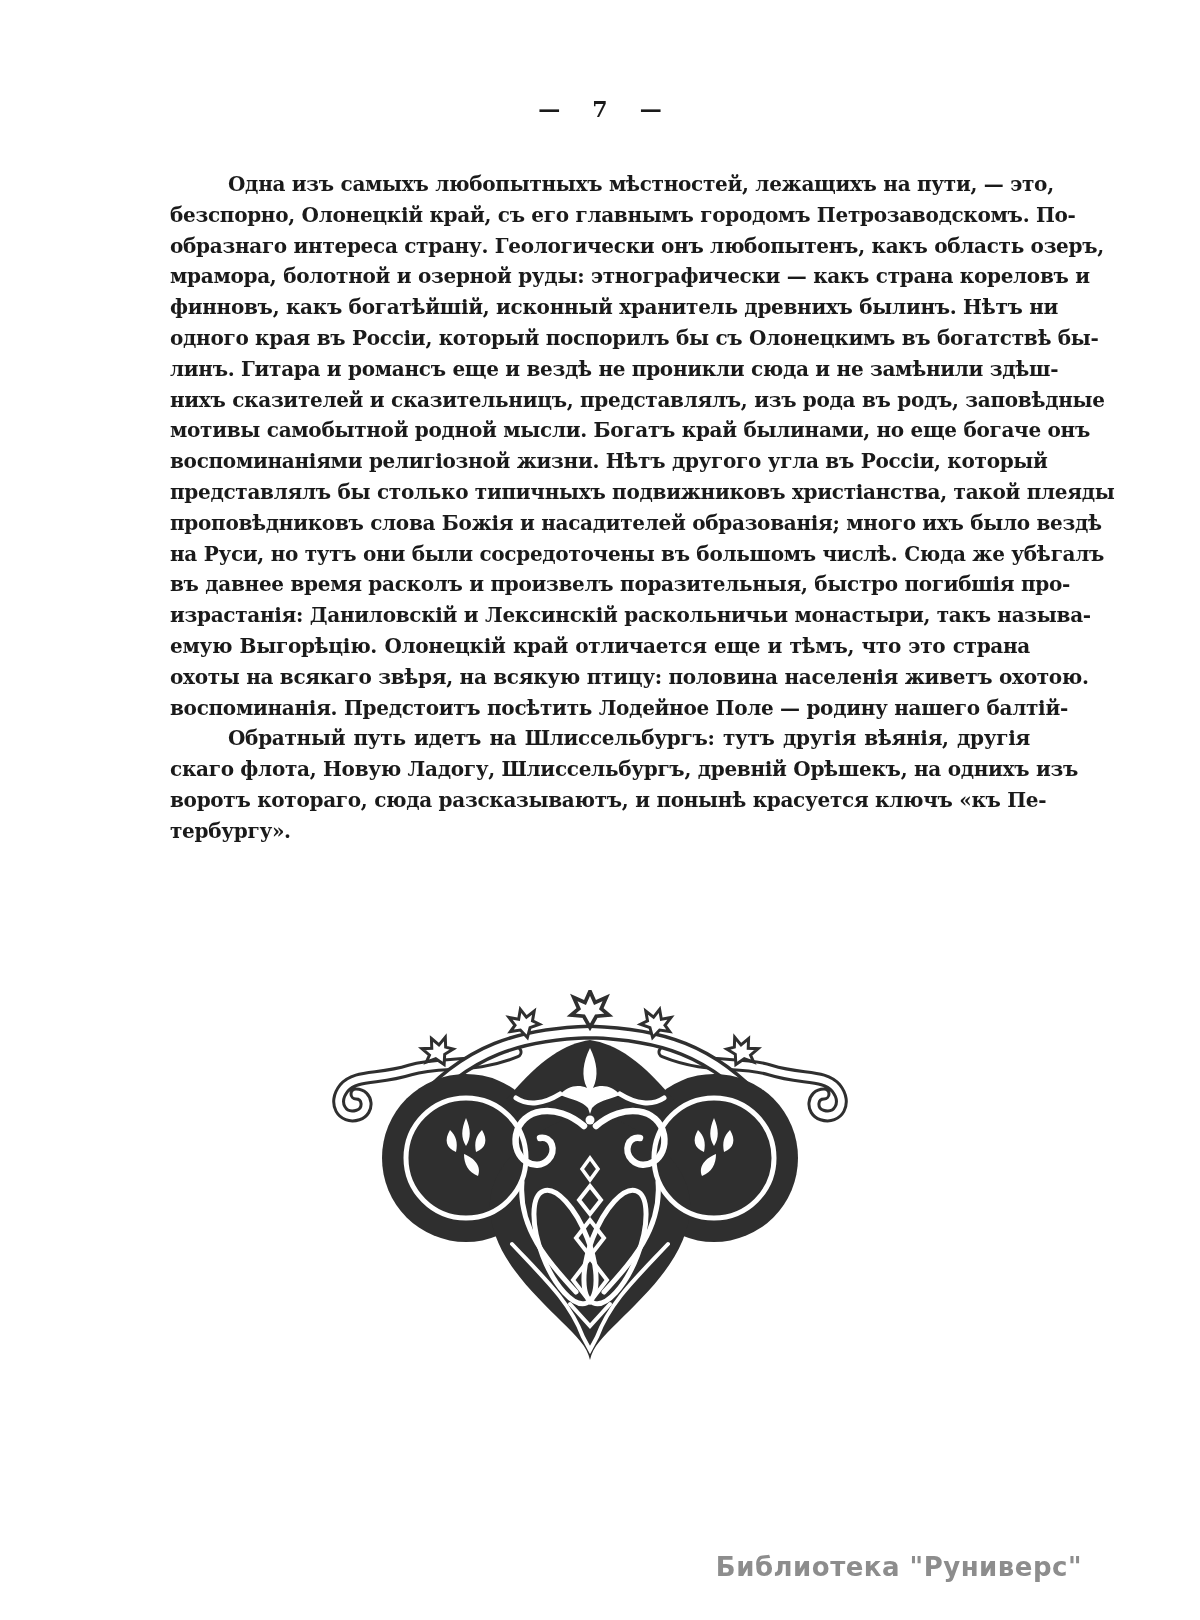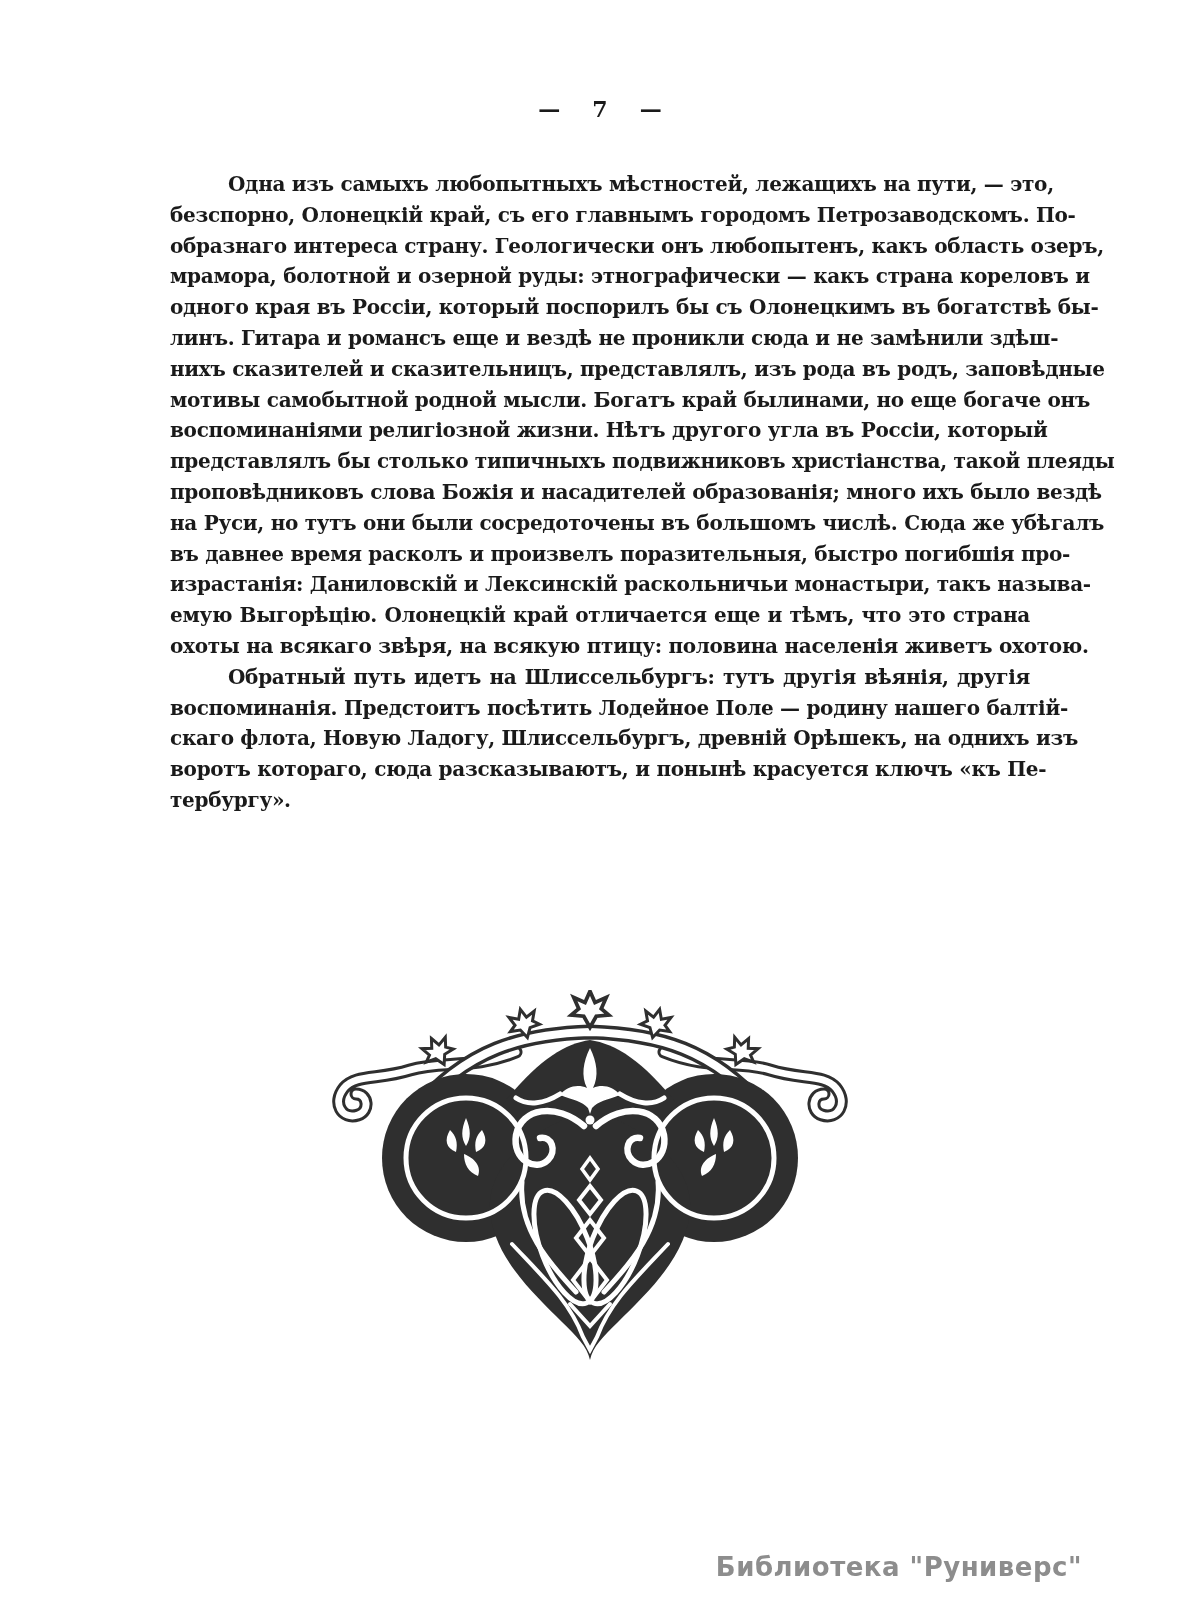--- a/index.html
+++ b/index.html
@@ -59,34 +59,35 @@
     <span>—</span>
     <span>7</span>
     <span>—</span>
   </div>
 
   <div class="text-block">
     <div class="line indent">Одна изъ самыхъ любопытныхъ мѣстностей, лежащихъ на пути, — это,</div>
     <div class="line">безспорно, Олонецкій край, съ его главнымъ городомъ Петрозаводскомъ. По-</div>
     <div class="line">образнаго интереса страну. Геологически онъ любопытенъ, какъ область озеръ,</div>
     <div class="line">мрамора, болотной и озерной руды: этнографически — какъ страна кореловъ и</div>
+    <div class="line">финновъ, какъ богатѣйшій, исконный хранитель древнихъ былинъ. Нѣтъ ни</div>
     <div class="line">одного края въ Россіи, который поспорилъ бы съ Олонецкимъ въ богатствѣ бы-</div>
     <div class="line">линъ. Гитара и романсъ еще и вездѣ не проникли сюда и не замѣнили здѣш-</div>
     <div class="line">нихъ сказителей и сказительницъ, представлялъ, изъ рода въ родъ, заповѣдные</div>
     <div class="line">мотивы самобытной родной мысли. Богатъ край былинами, но еще богаче онъ</div>
     <div class="line">воспоминаніями религіозной жизни. Нѣтъ другого угла въ Россіи, который</div>
     <div class="line">представлялъ бы столько типичныхъ подвижниковъ христіанства, такой плеяды</div>
     <div class="line">проповѣдниковъ слова Божія и насадителей образованія; много ихъ было вездѣ</div>
     <div class="line">на Руси, но тутъ они были сосредоточены въ большомъ числѣ. Сюда же убѣгалъ</div>
     <div class="line">въ давнее время расколъ и произвелъ поразительныя, быстро погибшія про-</div>
     <div class="line">израстанія: Даниловскій и Лексинскій раскольничьи монастыри, такъ называ-</div>
     <div class="line">емую Выгорѣцію. Олонецкій край отличается еще и тѣмъ, что это страна</div>
     <div class="line">охоты на всякаго звѣря, на всякую птицу: половина населенія живетъ охотою.</div>
+    <div class="line">воспоминанія. Предстоитъ посѣтить Лодейное Поле — родину нашего балтій-</div>
     <div class="line indent">Обратный путь идетъ на Шлиссельбургъ: тутъ другія вѣянія, другія</div>
-    <div class="line">воспоминанія. Предстоитъ посѣтить Лодейное Поле — родину нашего балтій-</div>
     <div class="line">скаго флота, Новую Ладогу, Шлиссельбургъ, древній Орѣшекъ, на однихъ изъ</div>
     <div class="line">воротъ котораго, сюда разсказываютъ, и понынѣ красуется ключъ «къ Пе-</div>
     <div class="line short-last">тербургу».</div>
   </div>
 
   <svg class="ornament" viewBox="0 0 548 372" xmlns="http://www.w3.org/2000/svg">
     <defs>
       <path id="tip" d="M0,-15 L4,-6 L13,-10 L9,-1 L15,4 L5,5 L0,14 L-5,5 L-15,4 L-9,-1 L-13,-10 L-4,-6 Z"></path>
     </defs>
 

